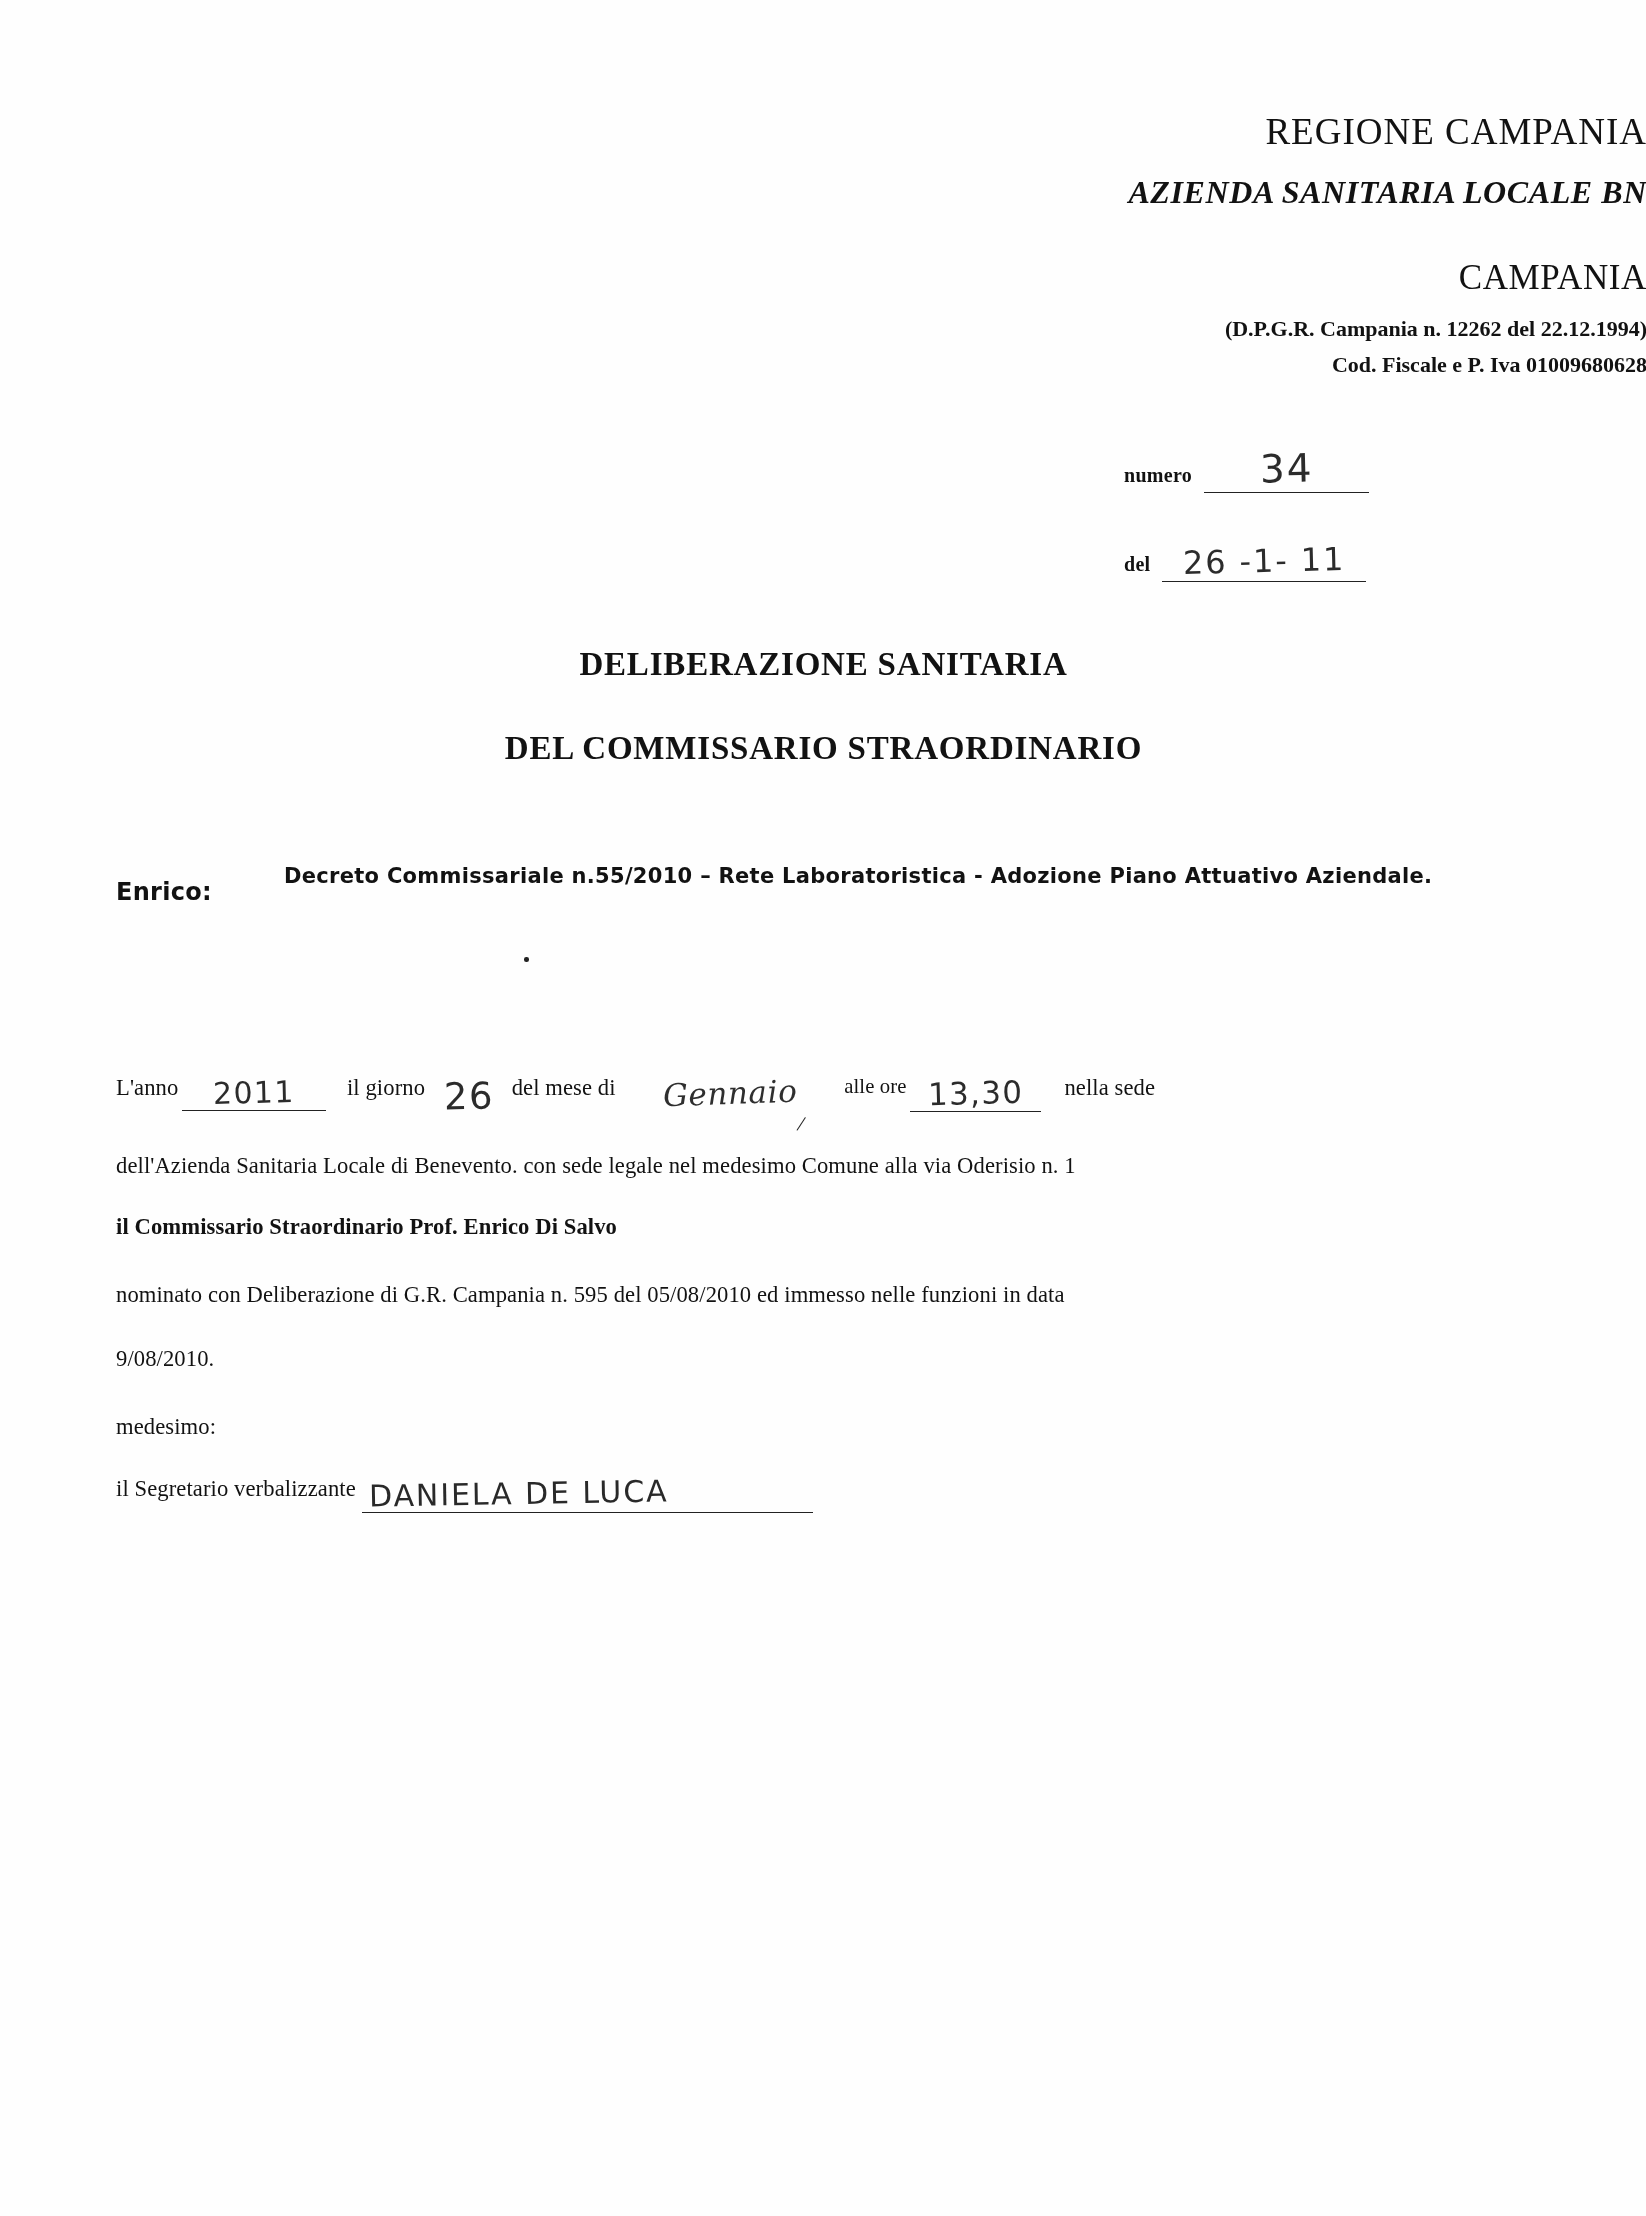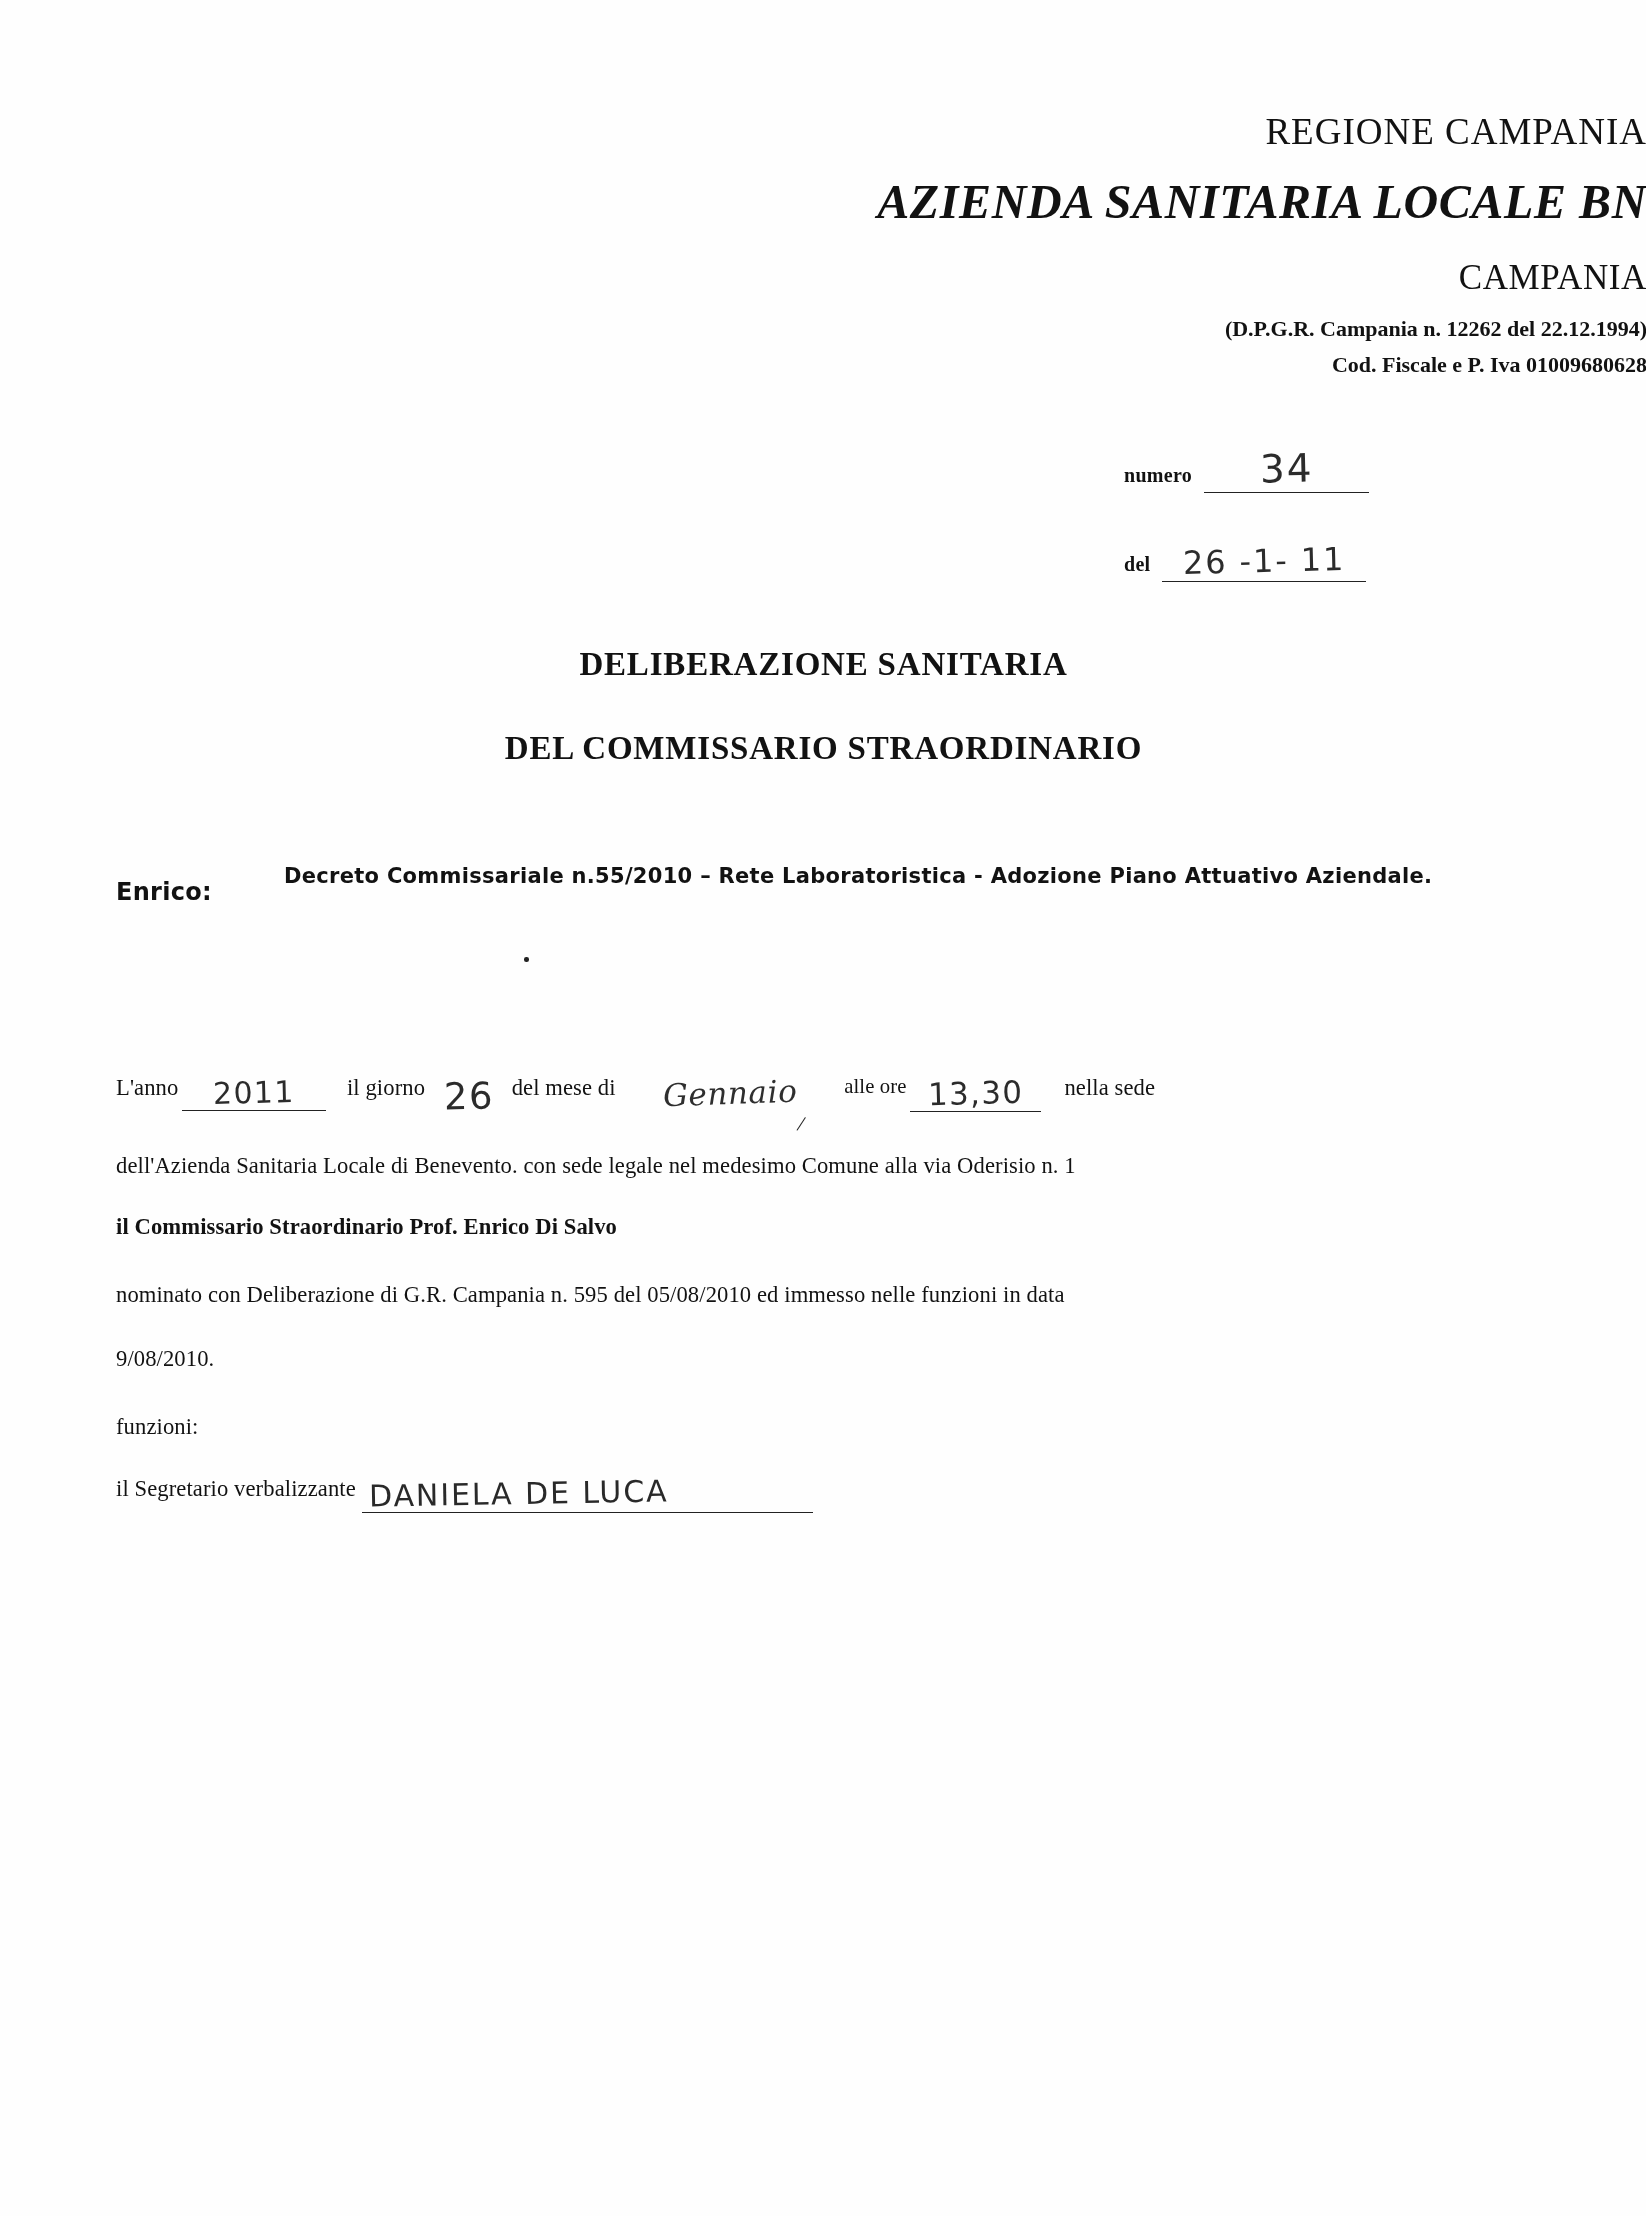--- a/index.html
+++ b/index.html
@@ -30,21 +30,21 @@
     text-align: right;
   }
   .hdr-region {
     top: 110px;
     font-size: 37px;
     letter-spacing: 1px;
     font-family: "Liberation Serif", serif;
   }
   .hdr-azienda {
     top: 174px;
-    font-size: 48px;
+    font-size: 32px;
     font-weight: bold;
     font-style: italic;
     letter-spacing: 0.6px;
     font-family: "Liberation Serif", serif;
   }
   .hdr-city {
     top: 258px;
     font-size: 35px;
     letter-spacing: 0.6px;
   }
@@ -252,21 +252,21 @@
       <span class="hand" style="font-size:31px;">13,30</span>
     </span>
     <span class="label-txt" style="margin-left:19.4px;">nella  sede</span>
   </div>
   <div class="tick">/</div>
 
   <div class="body-line l2">dell'Azienda Sanitaria Locale di Benevento. con sede legale nel medesimo Comune alla via Oderisio n. 1</div>
   <div class="body-line l3">il Commissario Straordinario Prof. Enrico Di Salvo</div>
   <div class="body-line l4">nominato con Deliberazione di G.R. Campania n. 595 del 05/08/2010 ed immesso nelle funzioni in data</div>
   <div class="body-line l5">9/08/2010.</div>
-  <div class="body-line l6">funzioni:</div>
+  <div class="body-line l6">medesimo:</div>
 
   <div class="body-line l7 inline-row">
     <span class="label-txt" style="font-weight:normal;">il Segretario verbalizzante</span>
     <span class="sig-blank">
       <span class="sig-hand">DANIELA DE LUCA</span>
     </span>
   </div>
 
 </div>
 

